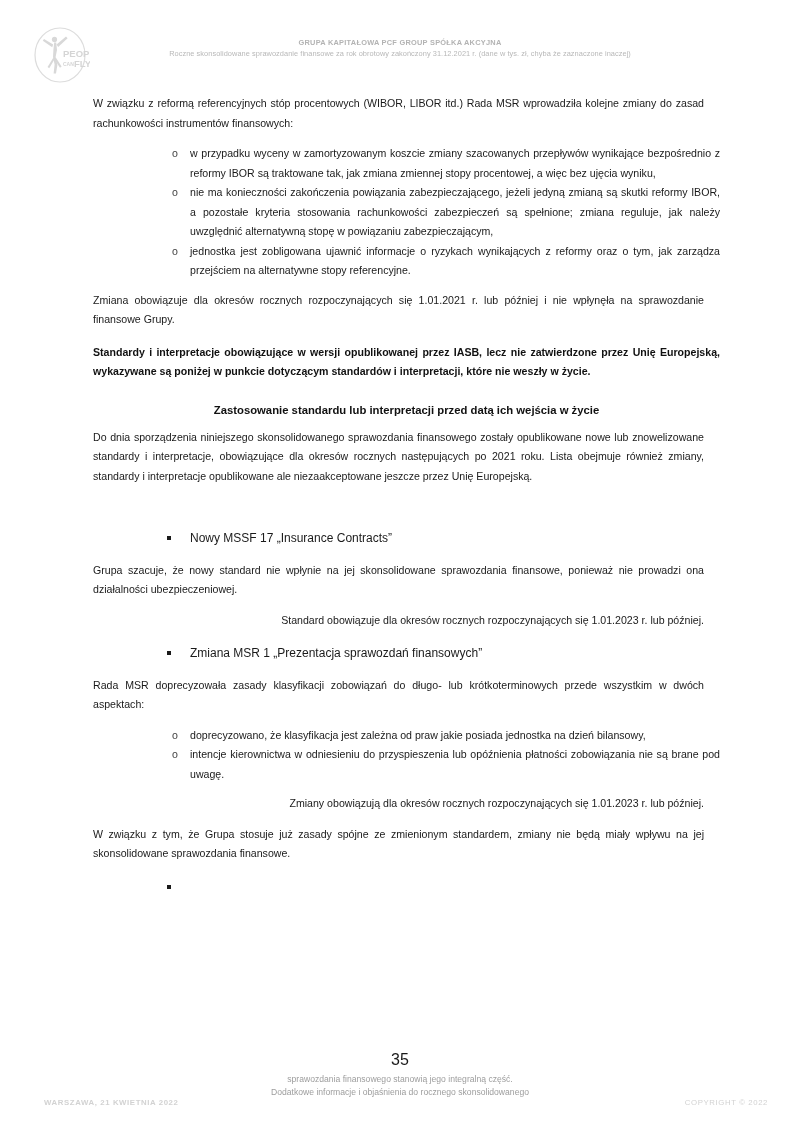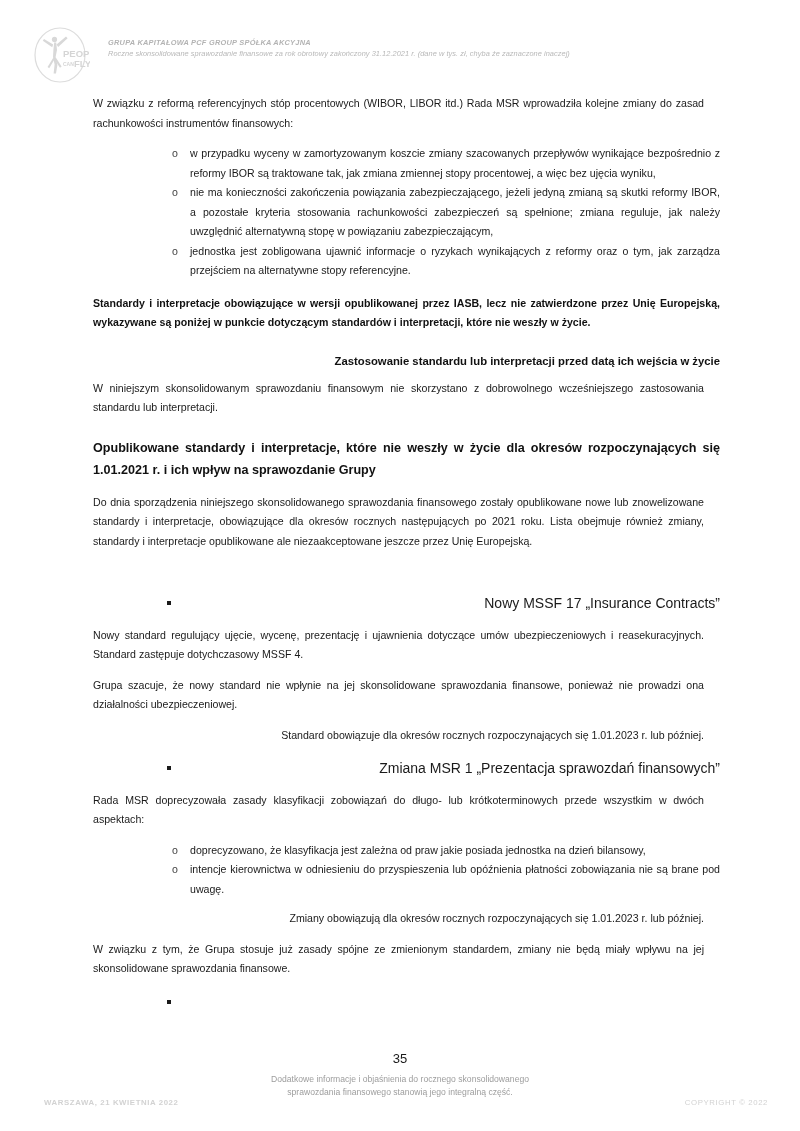--- a/index.html
+++ b/index.html
@@ -24,25 +24,24 @@
   .logo-wrap {
     position: absolute;
     left: 30px;
     top: 26px;
     width: 60px;
     height: 58px;
   }
   .logo-wrap svg { display: block; }
   .header-text {
     position: absolute;
-    left: 108px;
+    left: 120px;
     top: 37px;
     width: 560px;
-    text-align: left;
-    font-style: italic;
+    text-align: center;
   }
   .header-line1 {
     font-size: 7.4px;
     font-weight: bold;
     color: #b3b3b3;
     letter-spacing: 0.25px;
     line-height: 11px;
     white-space: nowrap;
   }
   .header-line2 {
@@ -78,21 +77,21 @@
     font-weight: bold;
     color: #111111;
   }
 
   h2.section-head {
     margin: 19px 0 9px 0;
     font-size: 11.3px;
     line-height: 18px;
     font-weight: bold;
     color: #111111;
-    text-align: right;
+    text-align: center;
   }
   h2.section-head-lg {
     margin: 19px 0 12px 0;
     font-size: 12.6px;
     line-height: 22px;
     font-weight: bold;
     color: #111111;
     text-align: justify;
   }
 
@@ -121,23 +120,23 @@
   }
 
   ul.sq-list {
     list-style: none;
     margin: 14px 0 12px 0;
     padding: 0;
   }
   ul.sq-list > li {
     position: relative;
     padding-left: 97px;
-    font-size: 14px;
-    line-height: 19.5px;
-    text-align: right;
+    font-size: 12px;
+    line-height: 19.5px;
+    text-align: left;
     color: #1a1a1a;
   }
   ul.sq-list > li .marker-sq {
     position: absolute;
     left: 74px;
     top: 7px;
     width: 4px;
     height: 4px;
     background: #1a1a1a;
   }
@@ -150,21 +149,21 @@
     bottom: 0;
     width: 800px;
     height: 90px;
   }
   .page-number {
     position: absolute;
     top: 10px;
     left: 0;
     width: 800px;
     text-align: center;
-    font-size: 13px;
+    font-size: 16px;
     color: #1a1a1a;
   }
   .footer-note {
     position: absolute;
     top: 32px;
     left: 200px;
     width: 400px;
     text-align: center;
     font-size: 8.6px;
     line-height: 13px;
@@ -232,41 +231,39 @@
     <li>
       <span class="marker-o">o</span>
       <span>nie ma konieczności zakończenia powiązania zabezpieczającego, jeżeli jedyną zmianą są skutki reformy IBOR, a pozostałe kryteria stosowania rachunkowości zabezpieczeń są spełnione; zmiana reguluje, jak należy uwzględnić alternatywną stopę w powiązaniu zabezpieczającym,</span>
     </li>
     <li>
       <span class="marker-o">o</span>
       <span>jednostka jest zobligowana ujawnić informacje o ryzykach wynikających z reformy oraz o tym, jak zarządza przejściem na alternatywne stopy referencyjne.</span>
     </li>
   </ul>
 
+  <p class="body-text">Zmiana obowiązuje dla okresów rocznych rozpoczynających się 1.01.2021 r. lub później i nie wpłynęła na sprawozdanie finansowe Grupy.</p>
 
   <p class="bold-block">Standardy i interpretacje obowiązujące w wersji opublikowanej przez IASB, lecz nie zatwierdzone przez Unię Europejską, wykazywane są poniżej w punkcie dotyczącym standardów i interpretacji, które nie weszły w życie.</p>
 
   <h2 class="section-head">Zastosowanie standardu lub interpretacji przed datą ich wejścia w życie</h2>
 
-  <p class="body-text">W niniejszym skonsolidowanym sprawozdaniu finansowym nie skorzystano z dobrowolnego wcześniejszego zastosowania standardu lub interpretacji.</p>
-
-  <h2 class="section-head-lg">Opublikowane standardy i interpretacje, które nie weszły w życie dla okresów rozpoczynających się 1.01.2021 r. i ich wpływ na sprawozdanie Grupy</h2>
+
 
   <p class="body-text">Do dnia sporządzenia niniejszego skonsolidowanego sprawozdania finansowego zostały opublikowane nowe lub znowelizowane standardy i interpretacje, obowiązujące dla okresów rocznych następujących po 2021 roku. Lista obejmuje również zmiany, standardy i interpretacje opublikowane ale niezaakceptowane jeszcze przez Unię Europejską.</p>
 
   <div class="spacer-lg"></div>
 
   <ul class="sq-list">
     <li>
       <span class="marker-sq"></span>
       <span>Nowy MSSF 17 „Insurance Contracts”</span>
     </li>
   </ul>
 
-  <p class="body-text">Nowy standard regulujący ujęcie, wycenę, prezentację i ujawnienia dotyczące umów ubezpieczeniowych i reasekuracyjnych. Standard zastępuje dotychczasowy MSSF 4.</p>
   <p class="body-text">Grupa szacuje, że nowy standard nie wpłynie na jej skonsolidowane sprawozdania finansowe, ponieważ nie prowadzi ona działalności ubezpieczeniowej.</p>
   <p class="body-text nojust">Standard obowiązuje dla okresów rocznych rozpoczynających się 1.01.2023 r. lub później.</p>
 
   <ul class="sq-list">
     <li>
       <span class="marker-sq"></span>
       <span>Zmiana MSR 1 „Prezentacja sprawozdań finansowych”</span>
     </li>
   </ul>
 
@@ -290,18 +287,18 @@
     <li>
       <span class="marker-sq"></span>
     </li>
   </ul>
 
 </div>
 
 <div class="page-footer">
   <div class="page-number">35</div>
   <div class="footer-note">
+    <div>sprawozdania finansowego stanowią jego integralną część.</div>
     <div>Dodatkowe informacje i objaśnienia do rocznego skonsolidowanego</div>
-    <div>sprawozdania finansowego stanowią jego integralną część.</div>
   </div>
   <div class="footer-left">WARSZAWA, 21 KWIETNIA 2022</div>
   <div class="footer-right">COPYRIGHT © 2022</div>
 </div>
 
 </body></html>

